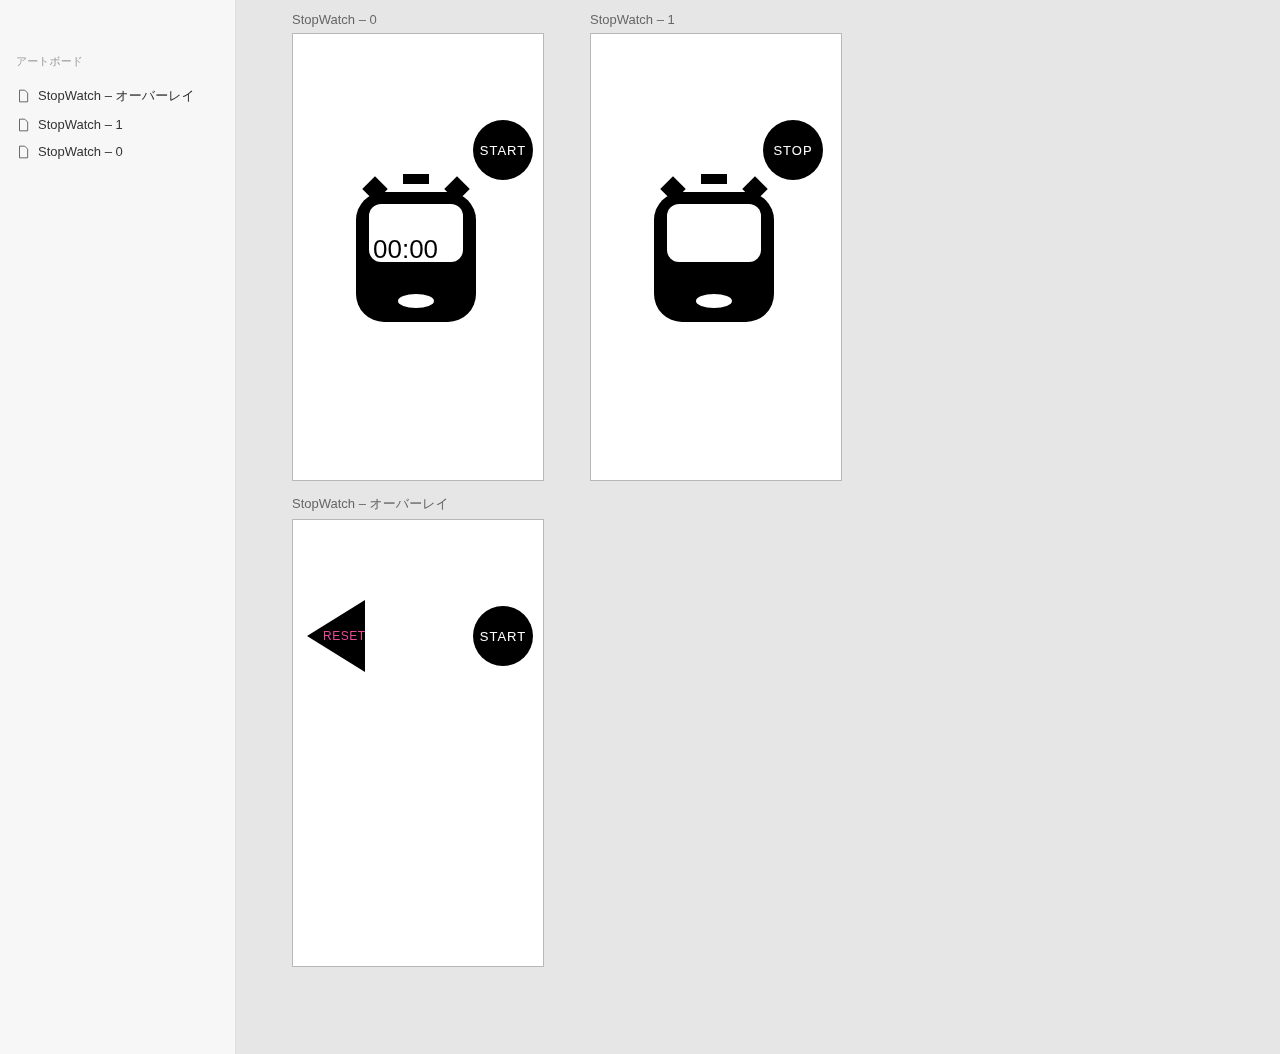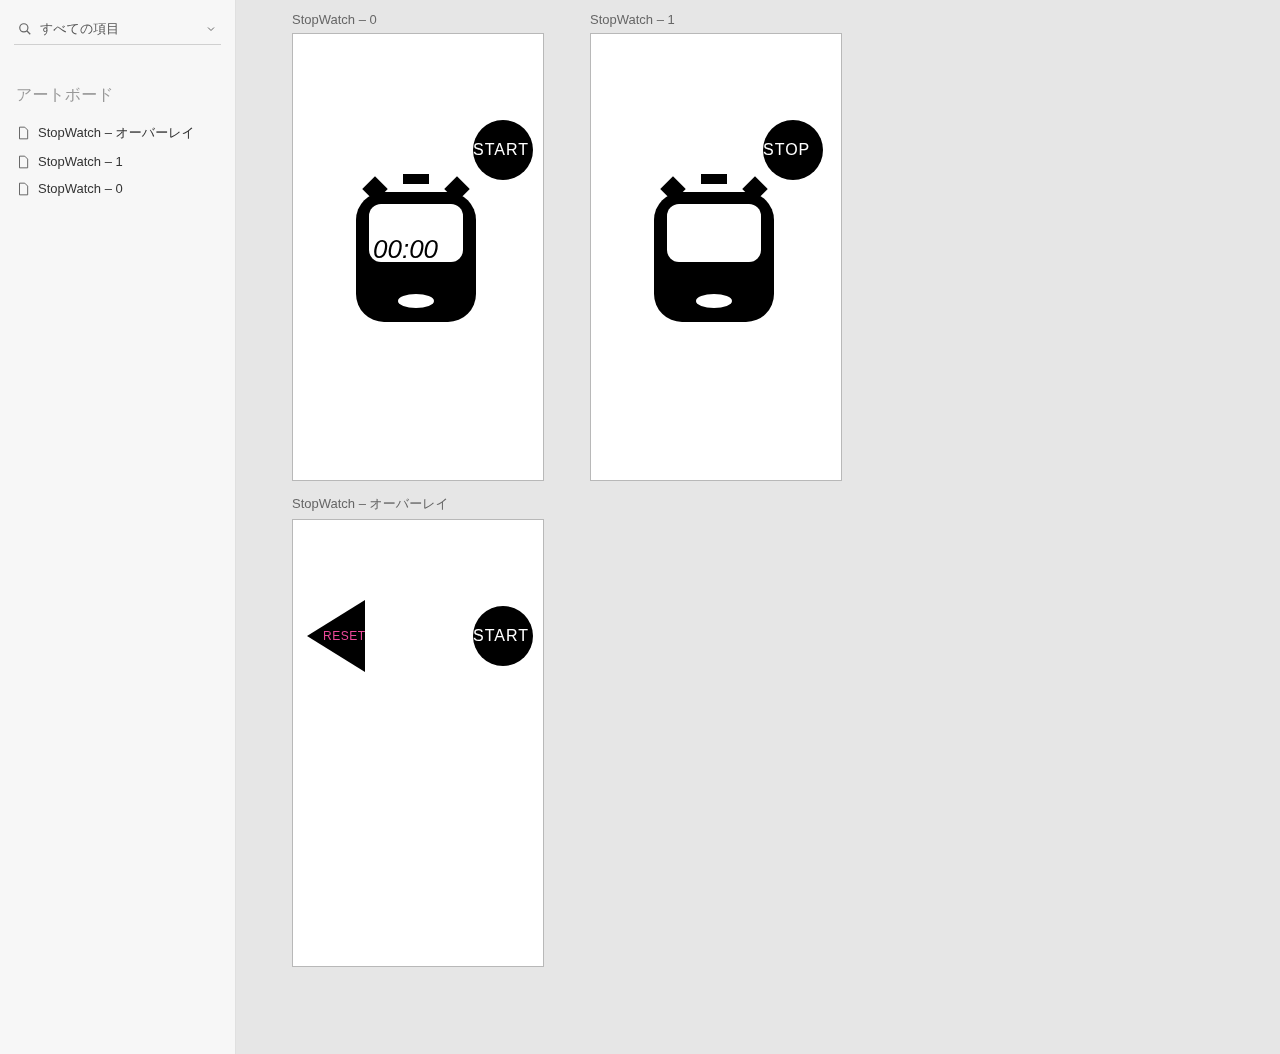--- a/index.html
+++ b/index.html
@@ -29,21 +29,21 @@
       cursor: pointer;
     }
     .search-bar svg { flex-shrink: 0; }
     .search-text {
       flex: 1;
       font-size: 13px;
       color: #555;
     }
     .section-title {
       margin-top: 40px;
-      font-size: 16px;
+      font-size: 11px;
       color: #999;
       padding-left: 2px;
     }
     .artboard-list {
       margin-top: 12px;
       list-style: none;
     }
     .artboard-item {
       display: flex;
       align-items: center;
@@ -79,22 +79,23 @@
 
     
     .circle-btn {
       position: absolute;
       width: 60px;
       height: 60px;
       background: #000;
       border-radius: 50%;
       display: flex;
       align-items: center;
+      justify-content: center;
       color: #fff;
-      font-size: 16px;
+      font-size: 13px;
       letter-spacing: 1px;
     }
 
     
     .triangle-btn {
       position: absolute;
       width: 0;
       height: 0;
       border-top: 36px solid transparent;
       border-bottom: 36px solid transparent;
@@ -108,37 +109,26 @@
       left: 16px;
       top: -7px;
     }
 
     
     .watch-time {
       position: absolute;
       font-size: 26px;
       color: #000;
       font-weight: 400;
-      font-style: italic;
     }
   </style>
 </head>
 <body>
 
 <aside class="sidebar">
-  <div class="search-bar">
-    <svg width="14" height="14" viewBox="0 0 24 24">
-      <circle cx="10" cy="10" r="7" fill="none" stroke="#666" stroke-width="2"></circle>
-      <line x1="15" y1="15" x2="21" y2="21" stroke="#666" stroke-width="2"></line>
-    </svg>
-    <span class="search-text">すべての項目</span>
-    <svg width="12" height="12" viewBox="0 0 24 24">
-      <polyline points="6 9 12 15 18 9" fill="none" stroke="#666" stroke-width="2"></polyline>
-    </svg>
-  </div>
 
   <div class="section-title">アートボード</div>
 
   <ul class="artboard-list">
     <li class="artboard-item">
       <svg width="14" height="14" viewBox="0 0 24 24">
         <path d="M6 2h9l5 5v15H6z" fill="none" stroke="#555" stroke-width="1.5"></path>
       </svg>
       <span>StopWatch – オーバーレイ</span>
     </li>

